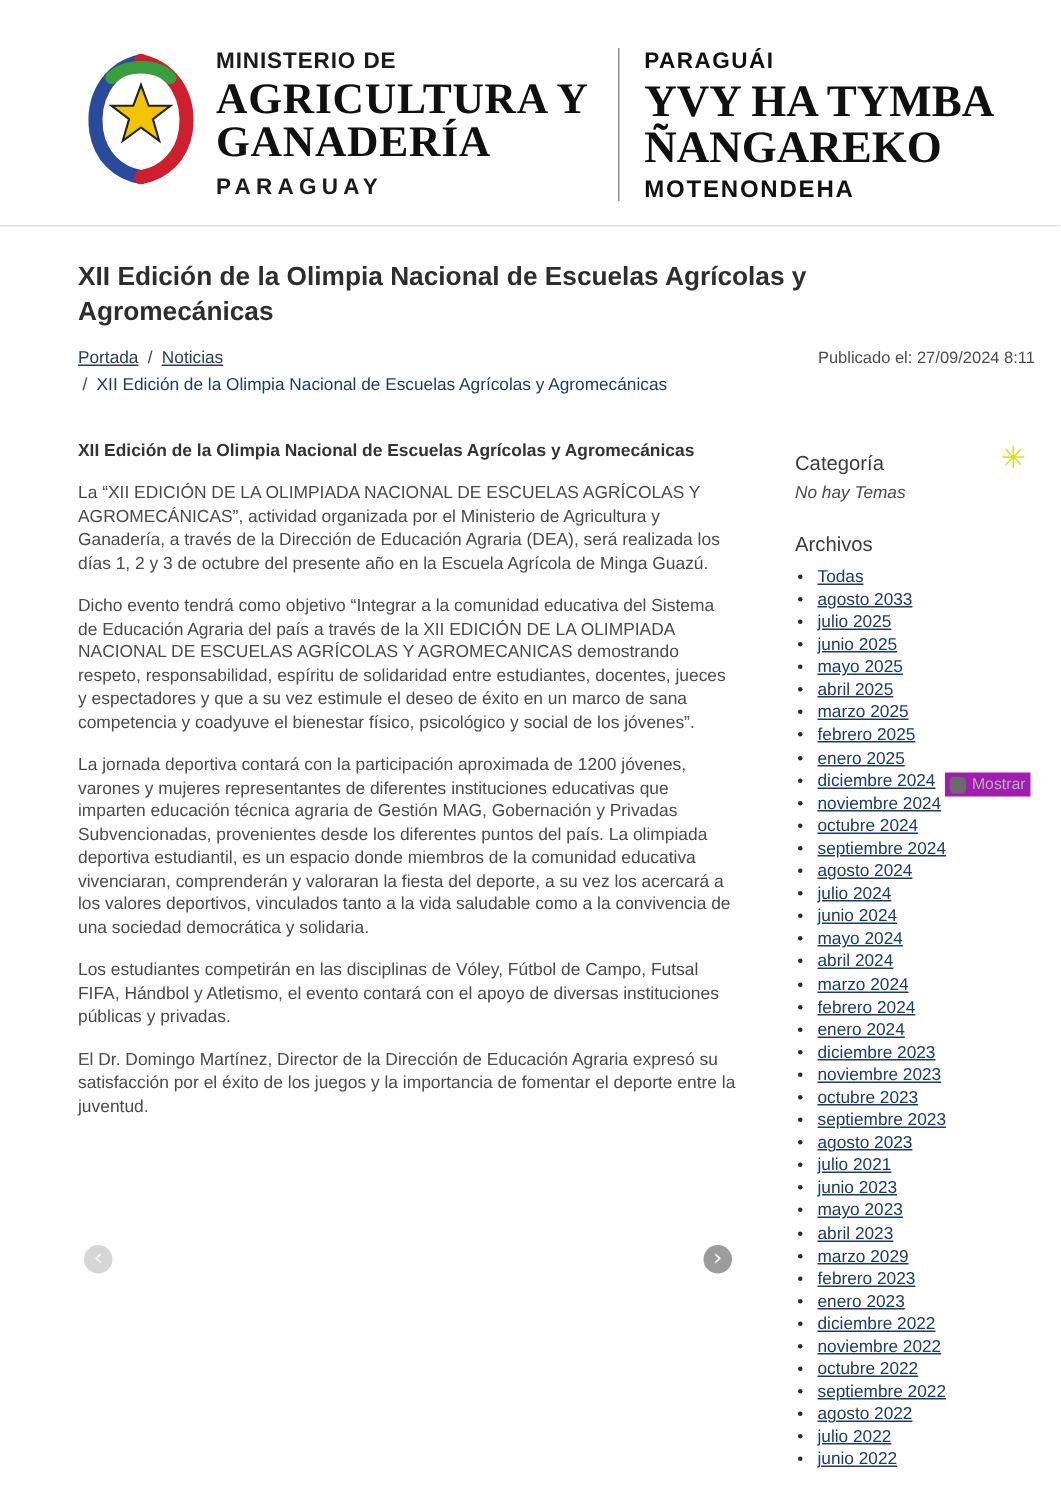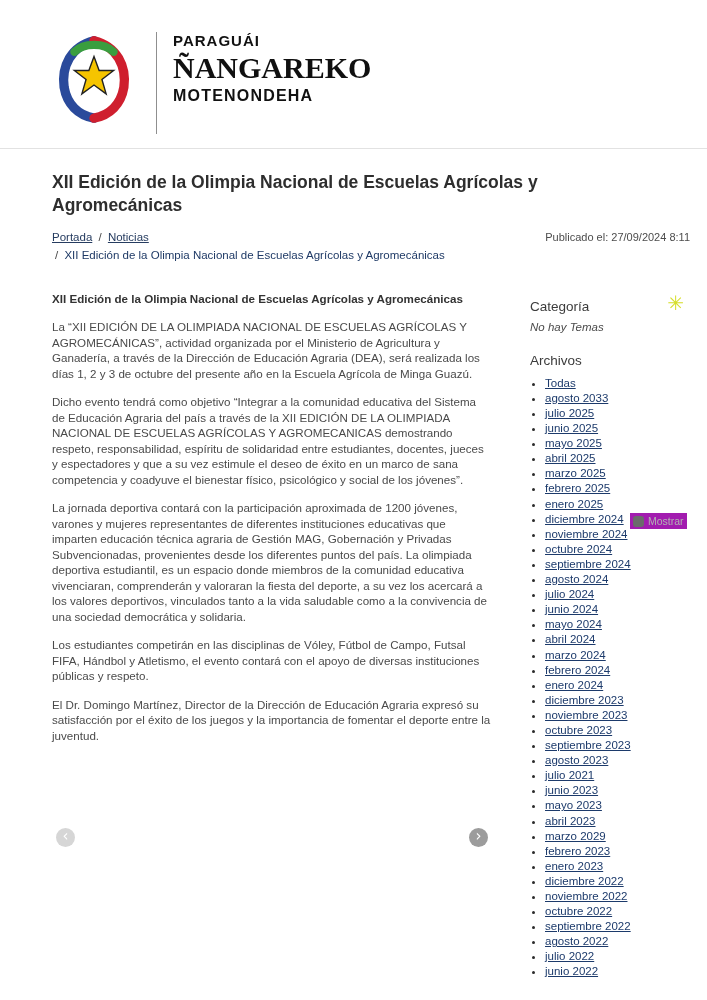--- a/index.html
+++ b/index.html
@@ -66,23 +66,30 @@
 
   <header class="site-header">
     <div class="logo">
       <svg viewBox="0 0 90 100" xmlns="http://www.w3.org/2000/svg">
         <path d="M45 10 C 20 16 10 38 13 60 C 16 78 28 90 45 93" fill="none" stroke="#2a4a9b" stroke-width="10" stroke-linecap="round"></path>
         <path d="M45 10 C 70 16 80 38 77 60 C 74 78 62 90 45 93" fill="none" stroke="#cf1f2e" stroke-width="10" stroke-linecap="round"></path>
         <path d="M24 22 C 34 12 56 12 66 22" fill="none" stroke="#3a9e3f" stroke-width="9" stroke-linecap="round"></path>
         <polygon points="45,27 50.5,42 66,42 53.5,51.5 58,67 45,57.5 32,67 36.5,51.5 24,42 39.5,42" fill="#f5c400" stroke="#222" stroke-width="1.5"></polygon>
       </svg>
     </div>
+    <div class="ministry-block">
+      <div class="min-small">MINISTERIO DE</div>
+      <div class="min-large">AGRICULTURA Y</div>
+      <div class="min-large">GANADERÍA</div>
+      <div class="min-small paraguay-line">PARAGUAY</div>
+    </div>
     <div class="header-divider"></div>
     <div class="guarani-block">
       <div class="g-small">PARAGUÁI</div>
+      <div class="g-large">YVY HA TYMBA</div>
       <div class="g-large">ÑANGAREKO</div>
       <div class="g-small g-bottom">MOTENONDEHA</div>
     </div>
   </header>
   <div class="header-rule"></div>
 
   <main>
     <h1 class="page-title">XII Edición de la Olimpia Nacional de Escuelas Agrícolas y Agromecánicas</h1>
 
     <div class="meta-row">
@@ -100,21 +107,21 @@
       <div class="published">Publicado el: 27/09/2024 8:11</div>
     </div>
 
     <div class="content-row">
 
       <article>
         <h2>XII Edición de la Olimpia Nacional de Escuelas Agrícolas y Agromecánicas</h2>
         <p> La “XII EDICIÓN DE LA OLIMPIADA NACIONAL DE ESCUELAS AGRÍCOLAS Y AGROMECÁNICAS”, actividad organizada por el Ministerio de Agricultura y Ganadería, a través de la Dirección de Educación Agraria (DEA), será realizada los días 1, 2 y 3 de octubre del presente año en la Escuela Agrícola de Minga Guazú.</p>
         <p>Dicho evento tendrá como objetivo “Integrar a la comunidad educativa del Sistema de Educación Agraria del país a través de la XII EDICIÓN DE LA OLIMPIADA NACIONAL DE ESCUELAS AGRÍCOLAS Y AGROMECANICAS demostrando respeto, responsabilidad, espíritu de solidaridad entre estudiantes, docentes, jueces y espectadores y que a su vez estimule el deseo de éxito en un marco de sana competencia y coadyuve el bienestar físico, psicológico y social de los jóvenes”.</p>
         <p>La jornada deportiva contará con la participación aproximada de 1200 jóvenes, varones y mujeres representantes de diferentes instituciones educativas que imparten educación técnica agraria de Gestión MAG, Gobernación y Privadas Subvencionadas, provenientes desde los diferentes puntos del país. La olimpiada deportiva estudiantil, es un espacio donde miembros de la comunidad educativa vivenciaran, comprenderán y valoraran la fiesta del deporte, a su vez los acercará a los valores deportivos, vinculados tanto a la vida saludable como a la convivencia de una sociedad democrática y solidaria.</p>
-        <p>Los estudiantes competirán en las disciplinas de Vóley, Fútbol de Campo, Futsal FIFA, Hándbol y Atletismo, el evento contará con el apoyo de diversas instituciones públicas y respeto.</p>
+        <p>Los estudiantes competirán en las disciplinas de Vóley, Fútbol de Campo, Futsal FIFA, Hándbol y Atletismo, el evento contará con el apoyo de diversas instituciones públicas y privadas.</p>
         <p> El Dr. Domingo Martínez, Director de la Dirección de Educación Agraria expresó su satisfacción por el éxito de los juegos y la importancia de fomentar el deporte entre la juventud.</p>
 
         <div class="carousel-nav">
           <button class="nav-btn prev">
             <span class="chev">‹</span>
           </button>
           <button class="nav-btn next">
             <span class="chev">›</span>
           </button>
         </div>

